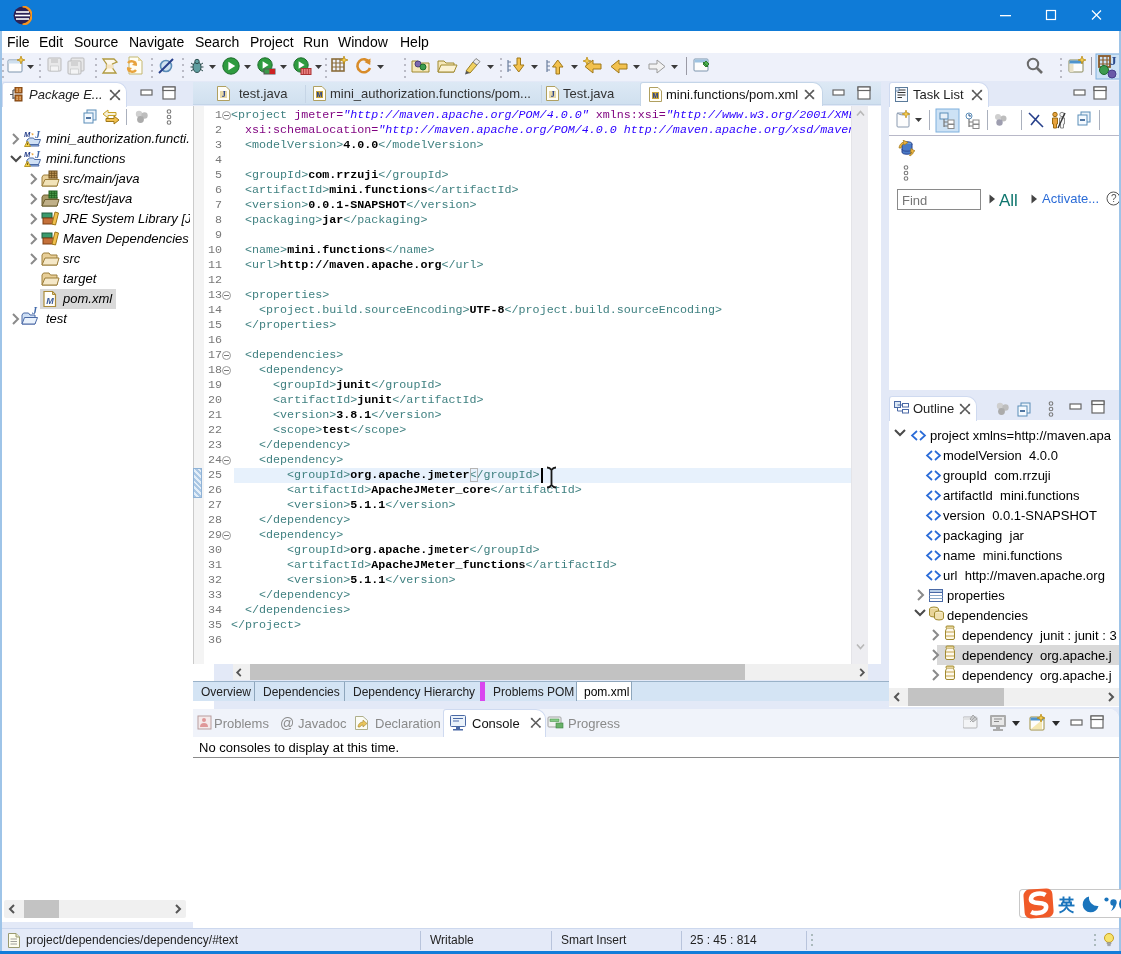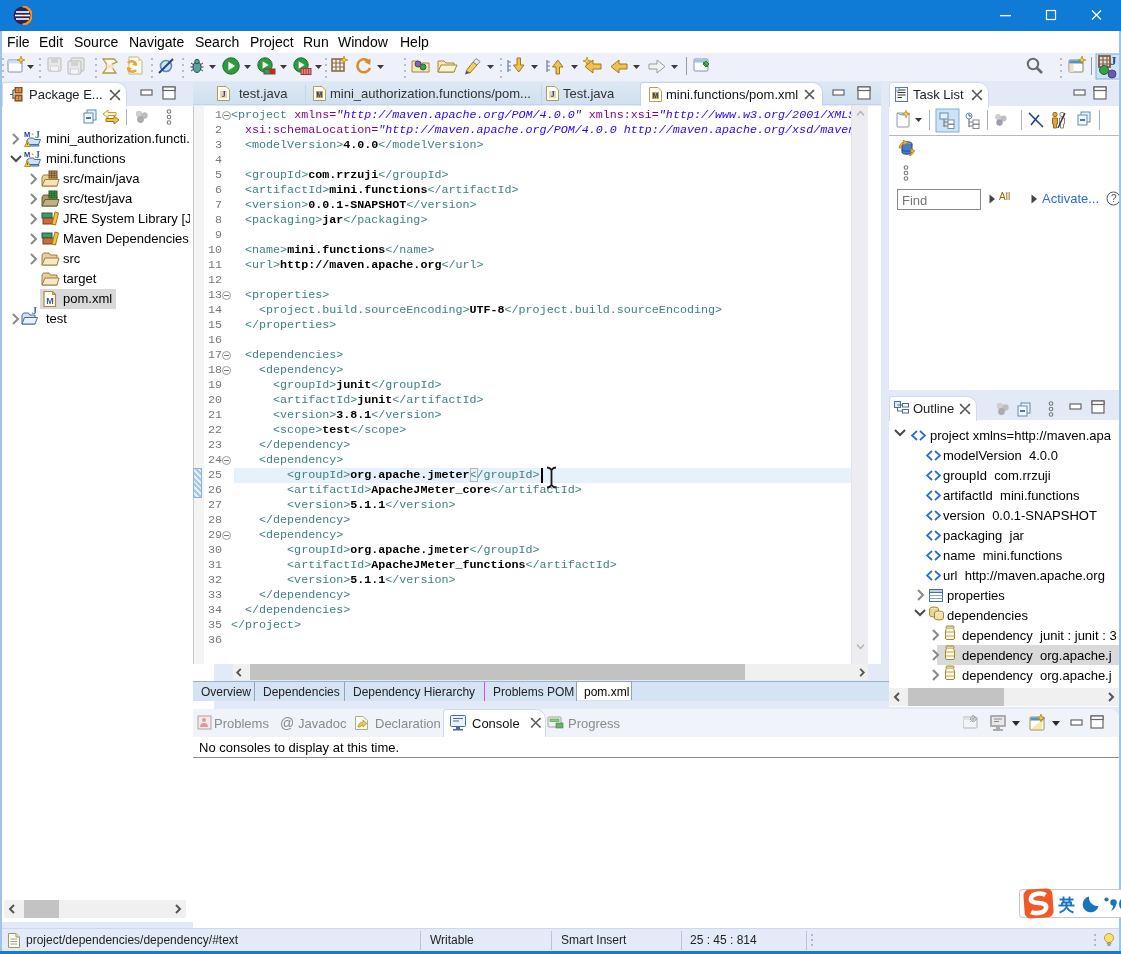--- a/index.html
+++ b/index.html
@@ -248,21 +248,21 @@
   <g transform="translate(1096,1)">
     <rect x="0" y="0" width="24" height="25" fill="#cde2f5" stroke="#7fb0dd"></rect>
     <rect x="3" y="2" width="11" height="11" fill="none" stroke="#8a5a2a" stroke-width="1.8"></rect>
     <path d="M3 6 H14 M3 10 H14 M7 2 V13 M11 2 V13" stroke="#8a5a2a" stroke-width="1.2"></path>
     <text x="14" y="11" font-family="Liberation Serif" font-size="13" font-weight="bold" fill="#2b4a8b">J</text>
     <circle cx="8" cy="16" r="4.5" fill="#3d9b4f" stroke="#1c6e2b"></circle>
     <circle cx="16" cy="20" r="4" fill="#6a5aa8" stroke="#483d8b"></circle>
   </g>
 </svg>
 </div>
-<div class="abs panel" id="pkg" style="left:2px; top:82px; width:212px; height:840px;">
+<div class="abs panel" id="pkg" style="left:2px; top:82px; width:212px; height:840px;font-style:italic;">
   <div class="vhead" style="height:24px;"></div>
   <div class="vtab" style="left:0px; width:125px;"></div>
   <svg style="position:absolute;left:8px;top:5px" width="16" height="15" viewBox="0 0 16 15">
     <rect x="5" y="0" width="7" height="6" fill="#b5651d" stroke="#7a4210"></rect>
     <path d="M6.5 1.5 h1.2 v1.2 h-1.2z M9.5 1.5 h1.2 v1.2 h-1.2z M6.5 3.5 h1.2 v1.2 h-1.2z M9.5 3.5 h1.2 v1.2 h-1.2z" fill="#f5deb3"></path>
     <rect x="5" y="8" width="7" height="6" fill="#b5651d" stroke="#7a4210"></rect>
     <path d="M6.5 9.5 h1.2 v1.2 h-1.2z M9.5 9.5 h1.2 v1.2 h-1.2z M6.5 11.5 h1.2 v1.2 h-1.2z M9.5 11.5 h1.2 v1.2 h-1.2z" fill="#f5deb3"></path>
     <path d="M3 3 V12 M3 3 H5 M3 11 H5 M0 7.5 H3" stroke="#555" stroke-width="1.2" fill="none"></path>
   </svg>
   <span class="vtitle" style="position:absolute;left:27px;top:5px;">Package E...</span>
@@ -481,21 +481,21 @@
             <path d="M2 4.5 H7" stroke="#777" stroke-width="1"></path>
           </g>
         </defs>
       <use href="#fm" x="0" y="3"></use>
       <use href="#fm" x="0" y="183"></use>
       <use href="#fm" x="0" y="243"></use>
       <use href="#fm" x="0" y="258"></use>
       <use href="#fm" x="0" y="348"></use>
       <use href="#fm" x="0" y="423"></use>
     </svg>
-    <pre class="code" id="codetext" style="position:absolute;left:38px;top:2px;width:620px;overflow:hidden;"><span class="tag">&lt;project</span> <span class="attr">xmlns=</span><span class="aval">"http://maven.apache.org/POM/4.0.0"</span> <span class="attr">xmlns:xsi=</span><span class="aval">"http://www.w3.org/2001/XMLSchema-instance"</span>
+    <pre class="code" id="codetext" style="position:absolute;left:38px;top:2px;width:620px;overflow:hidden;"><span class="tag">&lt;project</span> <span class="attr">jmeter=</span><span class="aval">"http://maven.apache.org/POM/4.0.0"</span> <span class="attr">xmlns:xsi=</span><span class="aval">"http://www.w3.org/2001/XMLSchema-instance"</span>
   <span class="attr">xsi:schemaLocation=</span><span class="aval">"http://maven.apache.org/POM/4.0.0 http://maven.apache.org/xsd/maven-4.0.0.xsd"</span>
   <span class="tag">&lt;modelVersion&gt;</span><span class="txt">4.0.0</span><span class="tag">&lt;/modelVersion&gt;</span>
 
   <span class="tag">&lt;groupId&gt;</span><span class="txt">com.rrzuji</span><span class="tag">&lt;/groupId&gt;</span>
   <span class="tag">&lt;artifactId&gt;</span><span class="txt">mini.functions</span><span class="tag">&lt;/artifactId&gt;</span>
   <span class="tag">&lt;version&gt;</span><span class="txt">0.0.1-SNAPSHOT</span><span class="tag">&lt;/version&gt;</span>
   <span class="tag">&lt;packaging&gt;</span><span class="txt">jar</span><span class="tag">&lt;/packaging&gt;</span>
 
   <span class="tag">&lt;name&gt;</span><span class="txt">mini.functions</span><span class="tag">&lt;/name&gt;</span>
   <span class="tag">&lt;url&gt;</span><span class="txt">http://maven.apache.org</span><span class="tag">&lt;/url&gt;</span>
@@ -553,21 +553,21 @@
       </svg>
   </div>
 
   <div style="position:absolute;left:0;top:599px;width:808px;height:20px;background:#d4e4f4;border-top:1px solid #9ab2c8">
     <div style="position:absolute;left:1px;top:0;height:19px;width:61px;border-right:1px solid #8ea6bc;font-size:12px;color:#222;">
         <span style="position:absolute;left:7px;top:3px">Overview</span>
       </div>
     <div style="position:absolute;left:63px;top:0;height:19px;width:89px;border-right:1px solid #8ea6bc;font-size:12px;color:#222;">
         <span style="position:absolute;left:7px;top:3px">Dependencies</span>
       </div>
-    <div style="position:absolute;left:153px;top:0;height:19px;width:139px;border-right:1px solid #d946ef;font-size:12px;color:#222;">
+    <div style="position:absolute;left:153px;top:0;height:19px;width:139px;border-right:5px solid #d946ef;font-size:12px;color:#222;">
         <span style="position:absolute;left:7px;top:3px">Dependency Hierarchy</span>
       </div>
     <div style="position:absolute;left:293px;top:0;height:19px;width:91px;border-right:1px solid #8ea6bc;font-size:12px;color:#222;">
         <span style="position:absolute;left:7px;top:3px">Problems POM</span>
       </div>
     <div style="position:absolute;left:384px;top:0;height:19px;width:55px;background:#fff;border-right:1px solid #8ea6bc;border-top:1px solid #8ea6bc;margin-top:-1px;font-size:12px;color:#000;">
         <span style="position:absolute;left:7px;top:3px">pom.xml</span>
       </div>
   </div>
 </div>
@@ -651,21 +651,21 @@
     <circle cx="4" cy="2.5" r="1.8" fill="none" stroke="#7a7a7a" stroke-width="1.1"></circle>
     <circle cx="4" cy="8" r="1.8" fill="none" stroke="#7a7a7a" stroke-width="1.1"></circle>
     <circle cx="4" cy="13.5" r="1.8" fill="none" stroke="#7a7a7a" stroke-width="1.1"></circle>
   </svg>
   <div style="position:absolute;left:8px;top:107px;width:84px;height:21px;border:1px solid #8a8a8a;background:#fff;font-size:13px;color:#757575;padding-left:23px;">
       <span style="position:absolute;left:4px;top:3px">Find</span>
     </div>
   <svg style="position:absolute;left:100px;top:112px" width="7" height="10" viewBox="0 0 7 10">
       <path d="M0.5 0.5 L6 5 L0.5 9.5 Z" fill="#444"></path>
     </svg>
-  <span style="position:absolute;left:110px;top:109px;font-size:10px;color:#a16207">All</span>
+  <span style="position:absolute;left:110px;top:109px;font-size:17px;color:#0f766e">All</span>
   <svg style="position:absolute;left:142px;top:112px" width="7" height="10" viewBox="0 0 7 10">
       <path d="M0.5 0.5 L6 5 L0.5 9.5 Z" fill="#444"></path>
     </svg>
   <span style="position:absolute;left:153px;top:109px;font-size:13px;color:#2a6bd7">Activate...</span>
   <svg style="position:absolute;left:217px;top:109px" width="15" height="15" viewBox="0 0 15 15">
       <circle cx="7.5" cy="7.5" r="6.5" fill="none" stroke="#555"></circle>
       <text x="5" y="11" font-size="10" fill="#555" font-family="Liberation Sans">?</text>
     </svg>
 </div>
 <div class="abs panel" id="outline" style="left:889px; top:396px; width:230px; height:311px;">

